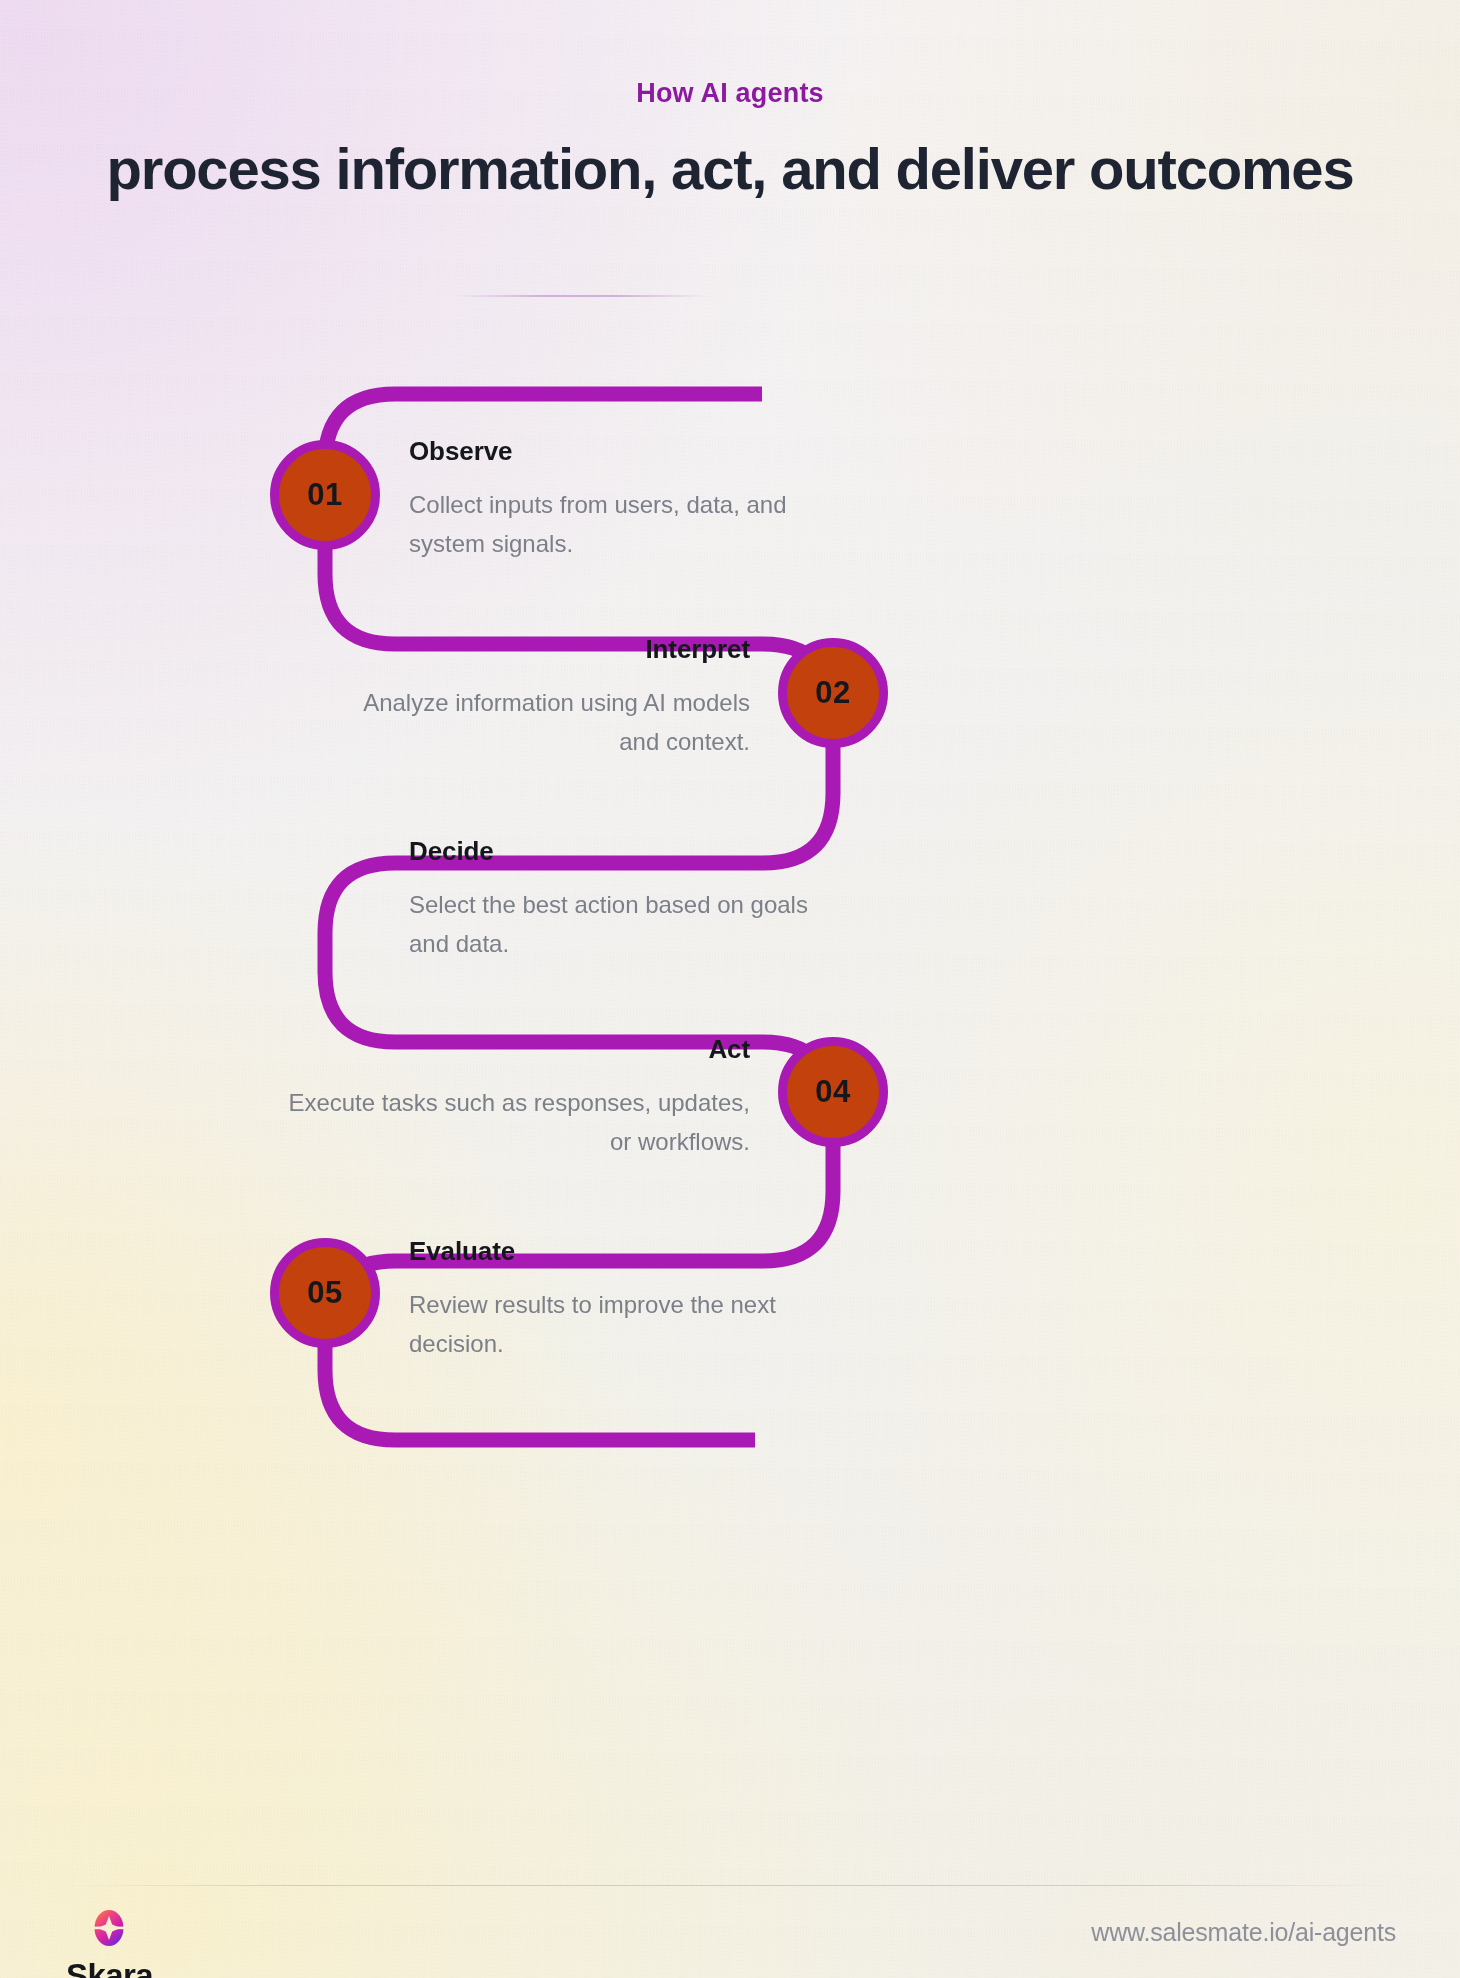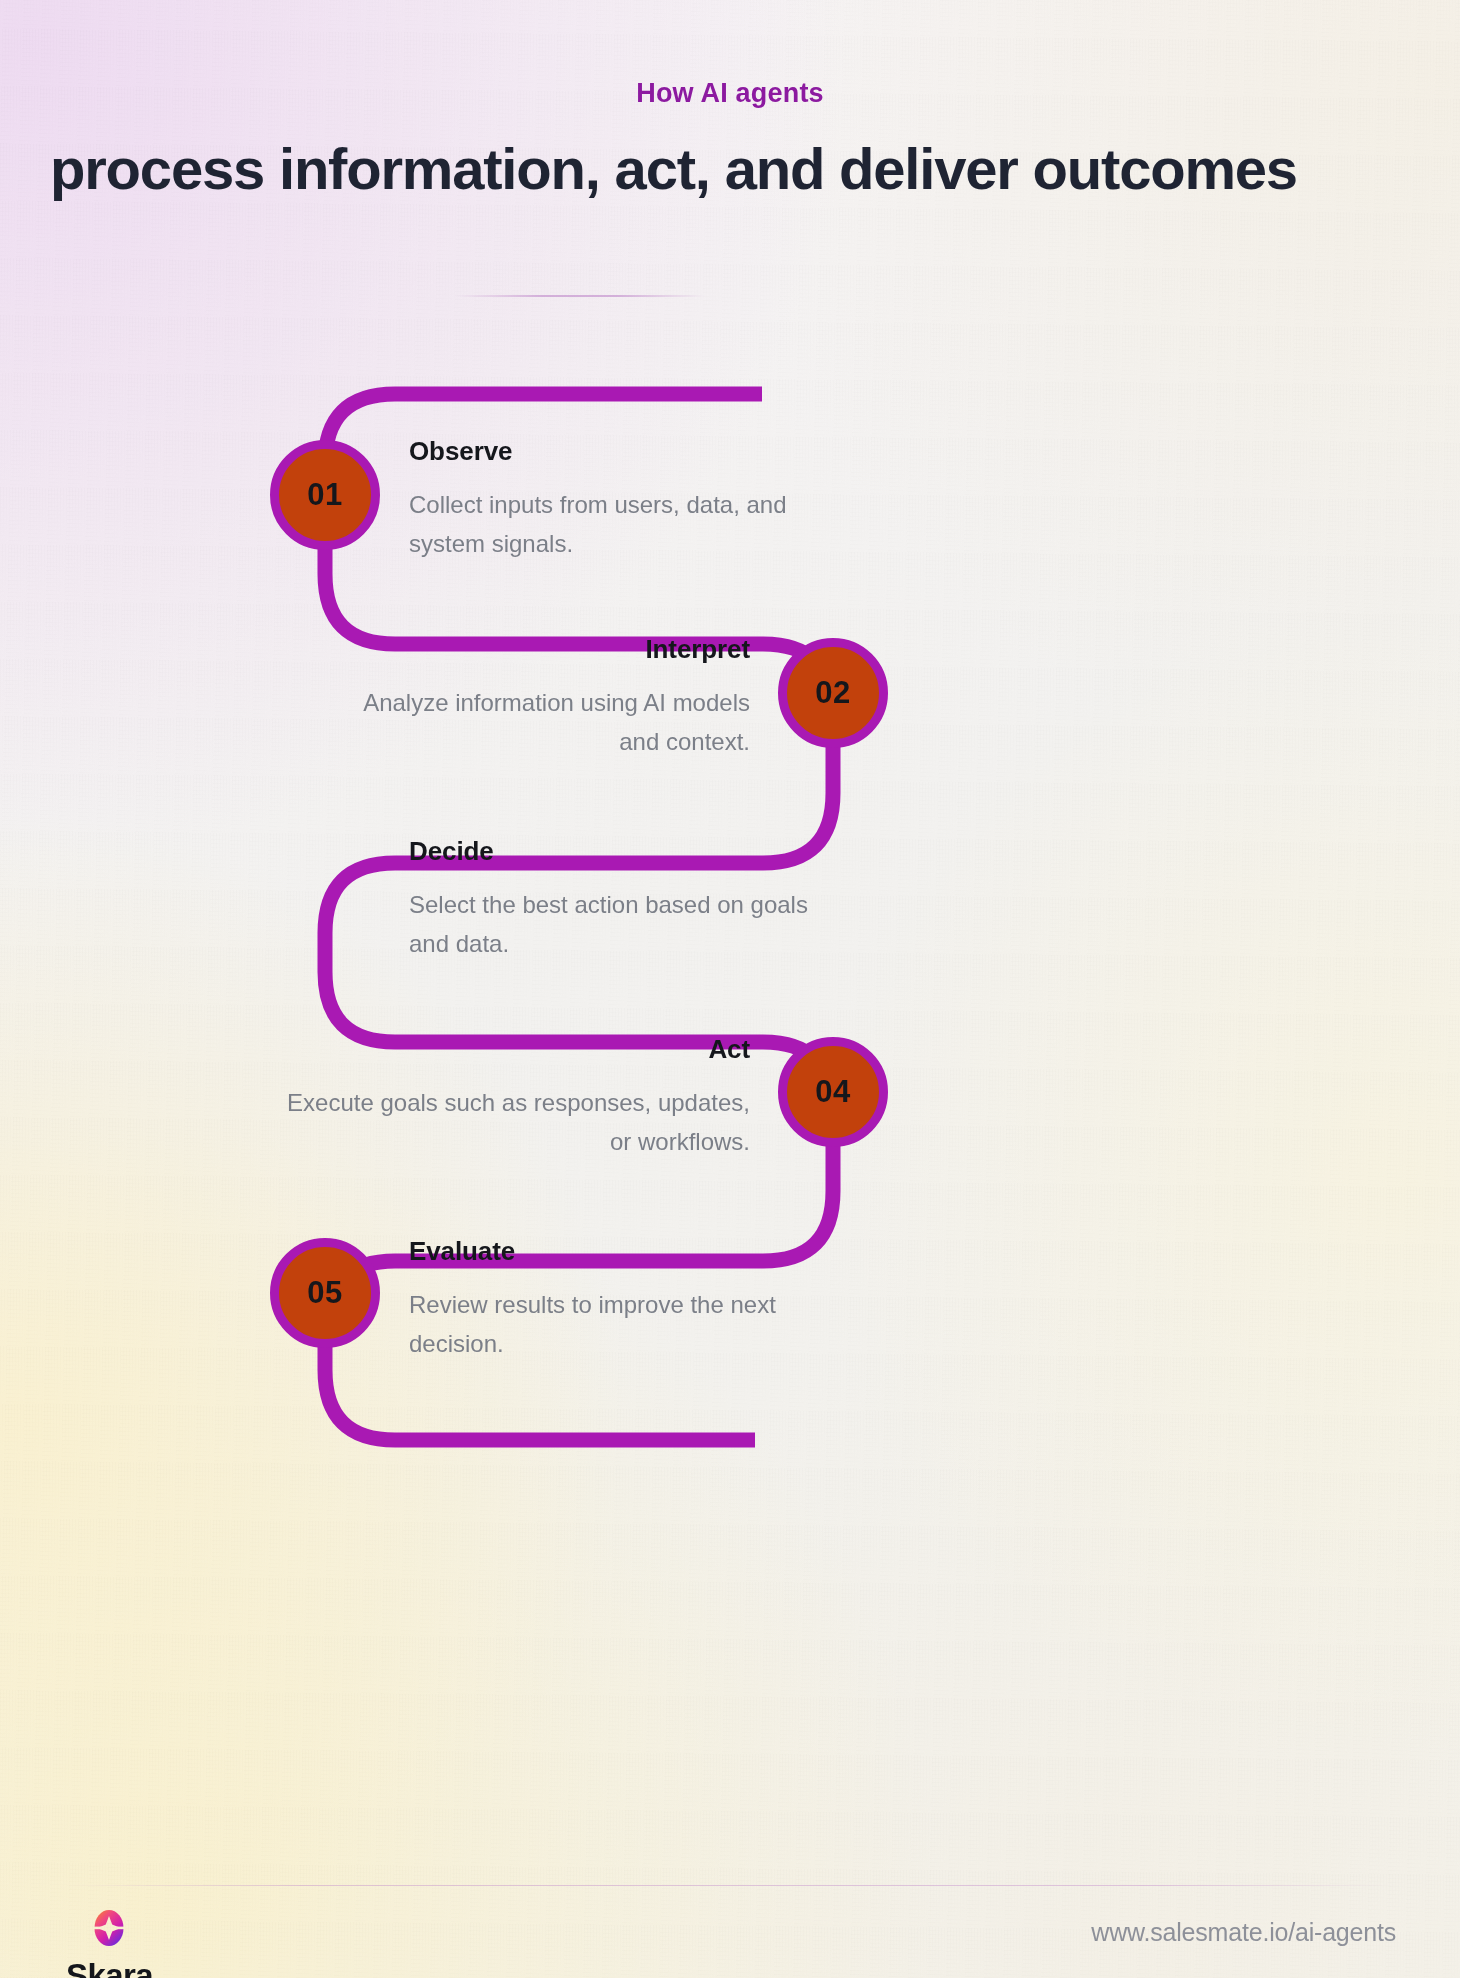--- a/index.html
+++ b/index.html
@@ -35,21 +35,21 @@
 
   
   .eyebrow{
     position:absolute; left:0; right:0; top:78px;
     text-align:center;
     font-size:27px; font-weight:600; letter-spacing:.2px;
     color:#8c1aa0;
   }
   .headline{
     position:absolute; left:50px; right:50px; top:132px;
-    text-align:left;
+    text-align:center;
     font-size:58px; line-height:1.28; font-weight:800;
     letter-spacing:-1.2px;
     color:#1f2433;
   }
   .head-rule{
     position:absolute; left:455px; top:295px; width:250px; height:2px;
     background: linear-gradient(90deg, rgba(190,150,200,0) 0%, rgba(186,126,198,.55) 35%, rgba(186,126,198,.55) 65%, rgba(190,150,200,0) 100%);
   }
 
   
@@ -167,21 +167,21 @@
     <div class="d">Analyze information using AI models and context.</div>
   </div>
 
   <div class="block b3 left-al">
     <div class="t">Decide</div>
     <div class="d">Select the best action based on goals and data.</div>
   </div>
 
   <div class="block b4 right-al">
     <div class="t">Act</div>
-    <div class="d">Execute goals such as responses, updates, or workflows.</div>
+    <div class="d">Execute tasks such as responses, updates, or workflows.</div>
   </div>
 
   <div class="block b5 left-al">
     <div class="t">Evaluate</div>
     <div class="d">Review results to improve the next decision.</div>
   </div>
 
   <div class="foot-rule"></div>
 
   <div class="logo-wrap">

